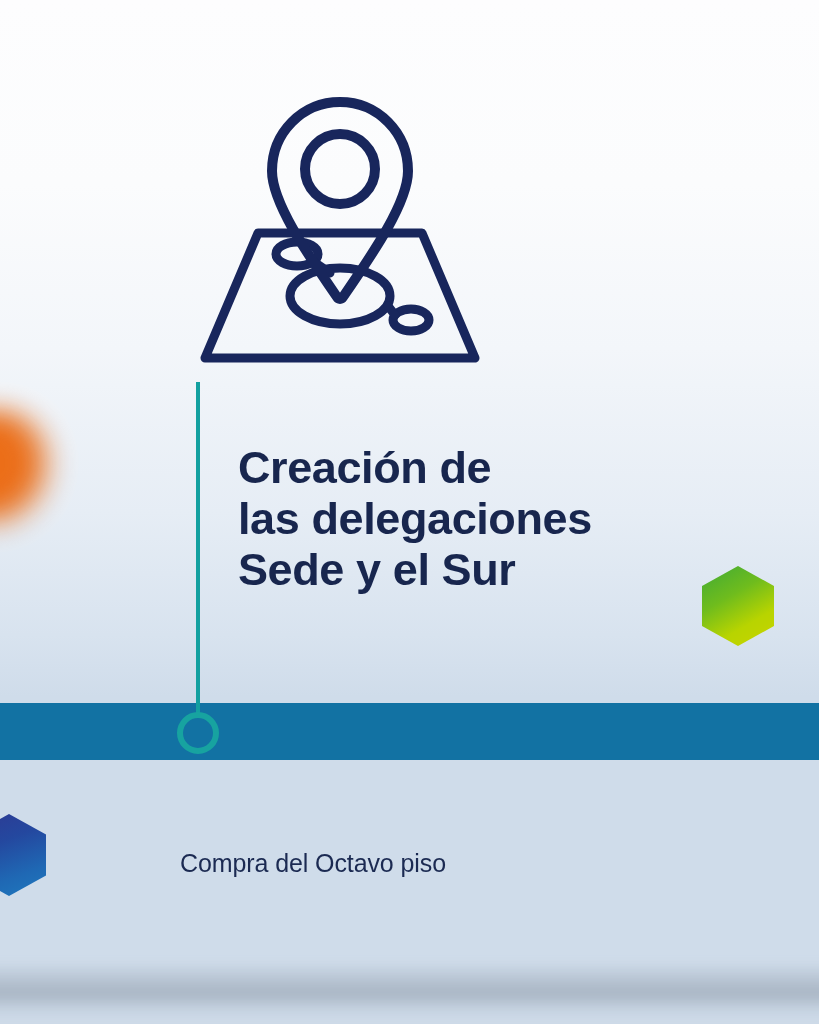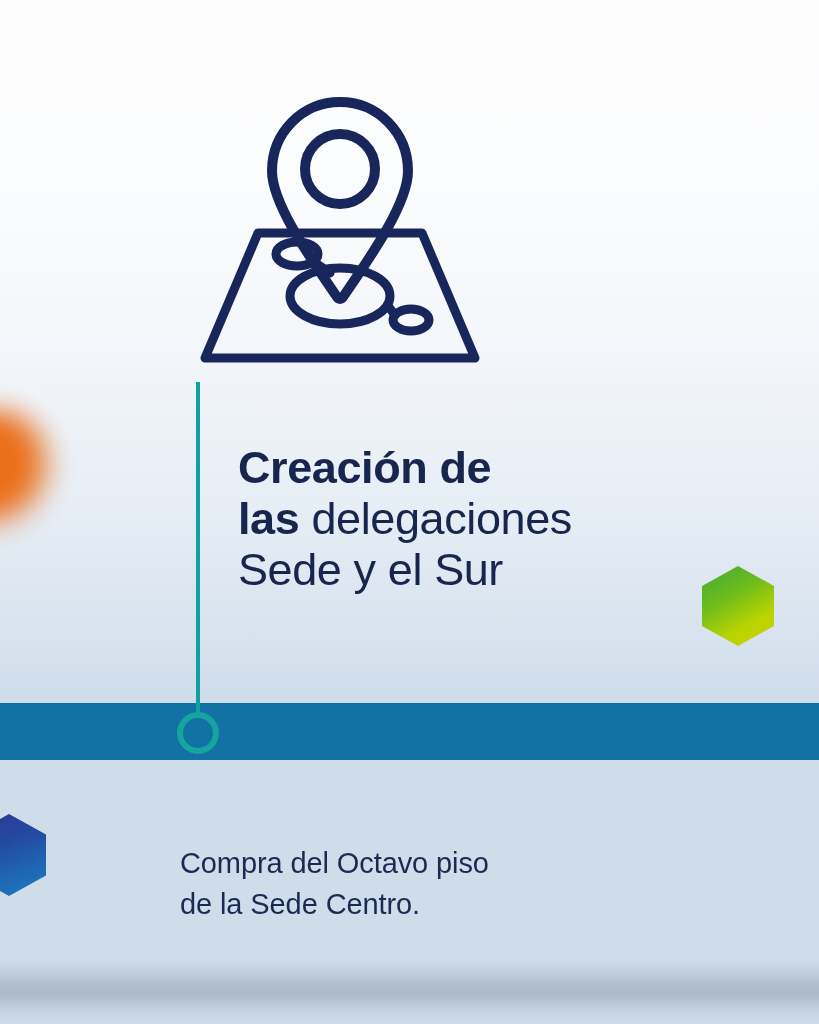--- a/index.html
+++ b/index.html
@@ -99,30 +99,30 @@
   .headline {
     position:absolute;
     left:238px; top:442px;
     width:470px;
     color:#18264e;
     font-size:45px;
     line-height:51px;
     letter-spacing:-0.4px;
     font-weight:600;
   }
-  .headline .bold { font-weight:400; }
+  .headline .bold { font-weight:700; }
   .headline .reg  { font-weight:600; }
 
   
   .caption {
     position:absolute;
     left:180px; top:843px;
     width:480px;
     color:#1b2a52;
-    font-size:29px;
+    font-size:25px;
     line-height:41px;
     font-weight:400;
     letter-spacing:-0.1px;
   }
 </style>
 </head>
 <body>
 
 <div id="slide">
 
@@ -170,16 +170,15 @@
     <div>
       <span class="reg">las </span><span class="bold">delegaciones</span>
     </div>
     <div>
       <span class="bold">Sede y el Sur</span>
     </div>
   </div>
 
   <div class="caption">
     <div>Compra del Octavo piso</div>
-    <div>de la Sede Centro.</div>
   </div>
 
 </div>
 
 </body></html>

